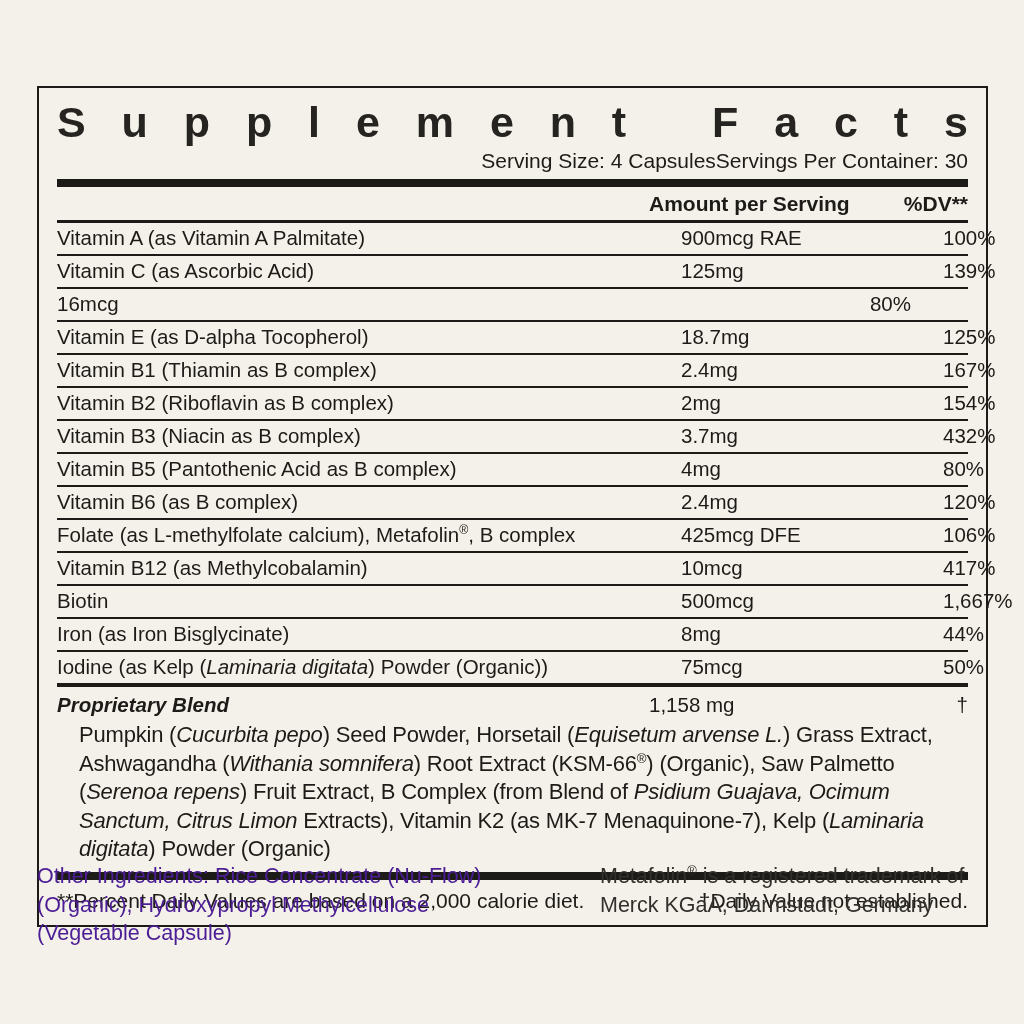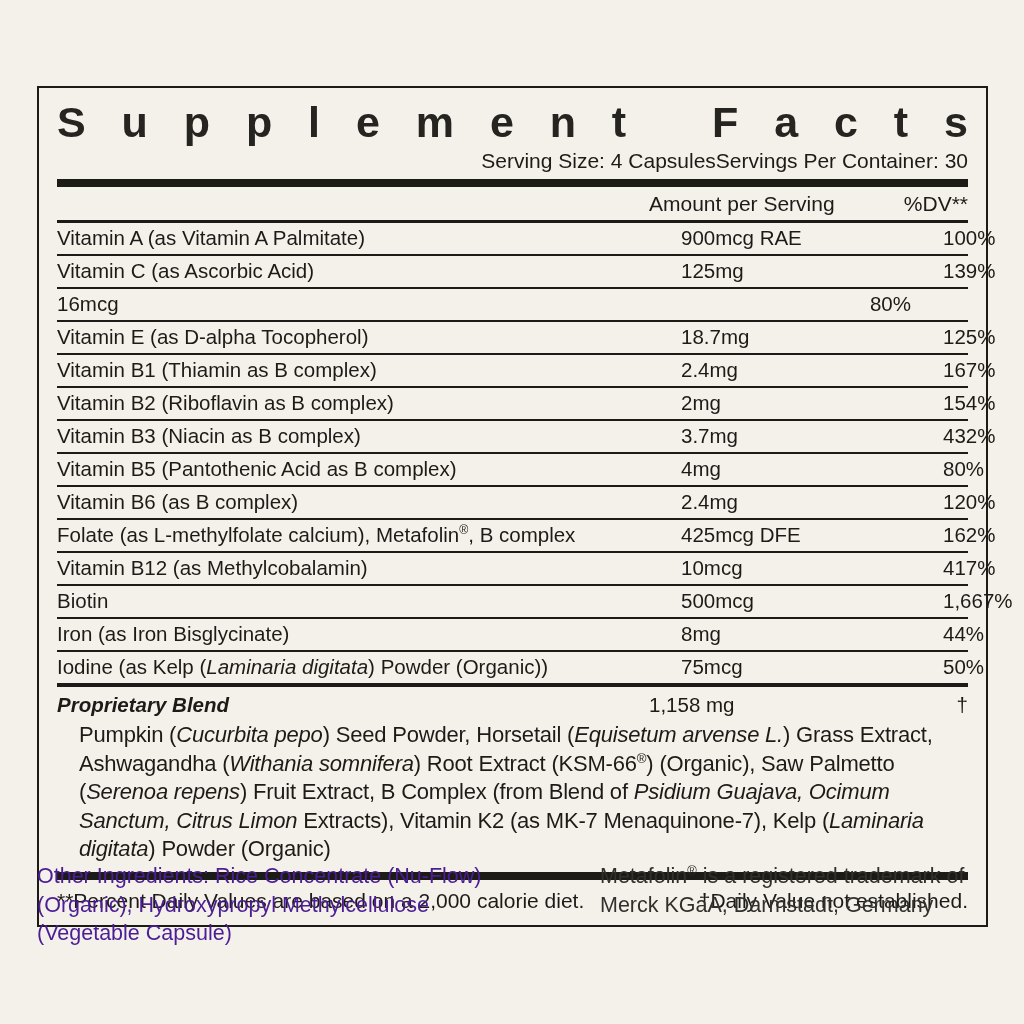--- a/index.html
+++ b/index.html
@@ -46,21 +46,21 @@
   .bar-thin  { height: 3px; background: #1d1b18; }
 
   .grid-row {
     display: grid;
     grid-template-columns: 592px 230px 1fr;
     align-items: baseline;
   }
   .col-dv { text-align: right; }
 
   .col-head {
-    font-weight: normal;
+    font-weight: bold;
     font-size: 21px;
     padding: 5px 0 4px 0;
   }
 
   .facts-row {
     font-size: 20.5px;
     padding: 3px 0 4px 0;
     border-bottom: 2px solid #1d1b18;
     white-space: nowrap;
     gap: 32px;
@@ -199,21 +199,21 @@
 
         <div class="grid-row facts-row">
           <span class="cell-name">Vitamin B6 (as B complex)</span>
           <span class="cell-amount">2.4mg</span>
           <span class="col-dv cell-dv">120%</span>
         </div>
 
         <div class="grid-row facts-row">
           <span class="cell-name">Folate (as L-methylfolate calcium), Metafolin<sup>®</sup>, B complex</span>
           <span class="cell-amount">425mcg DFE</span>
-          <span class="col-dv cell-dv">162%</span>
+          <span class="col-dv cell-dv">106%</span>
         </div>
 
         <div class="grid-row facts-row">
           <span class="cell-name">Vitamin B12 (as Methylcobalamin)</span>
           <span class="cell-amount">10mcg</span>
           <span class="col-dv cell-dv">417%</span>
         </div>
 
         <div class="grid-row facts-row">
           <span class="cell-name">Biotin</span>

